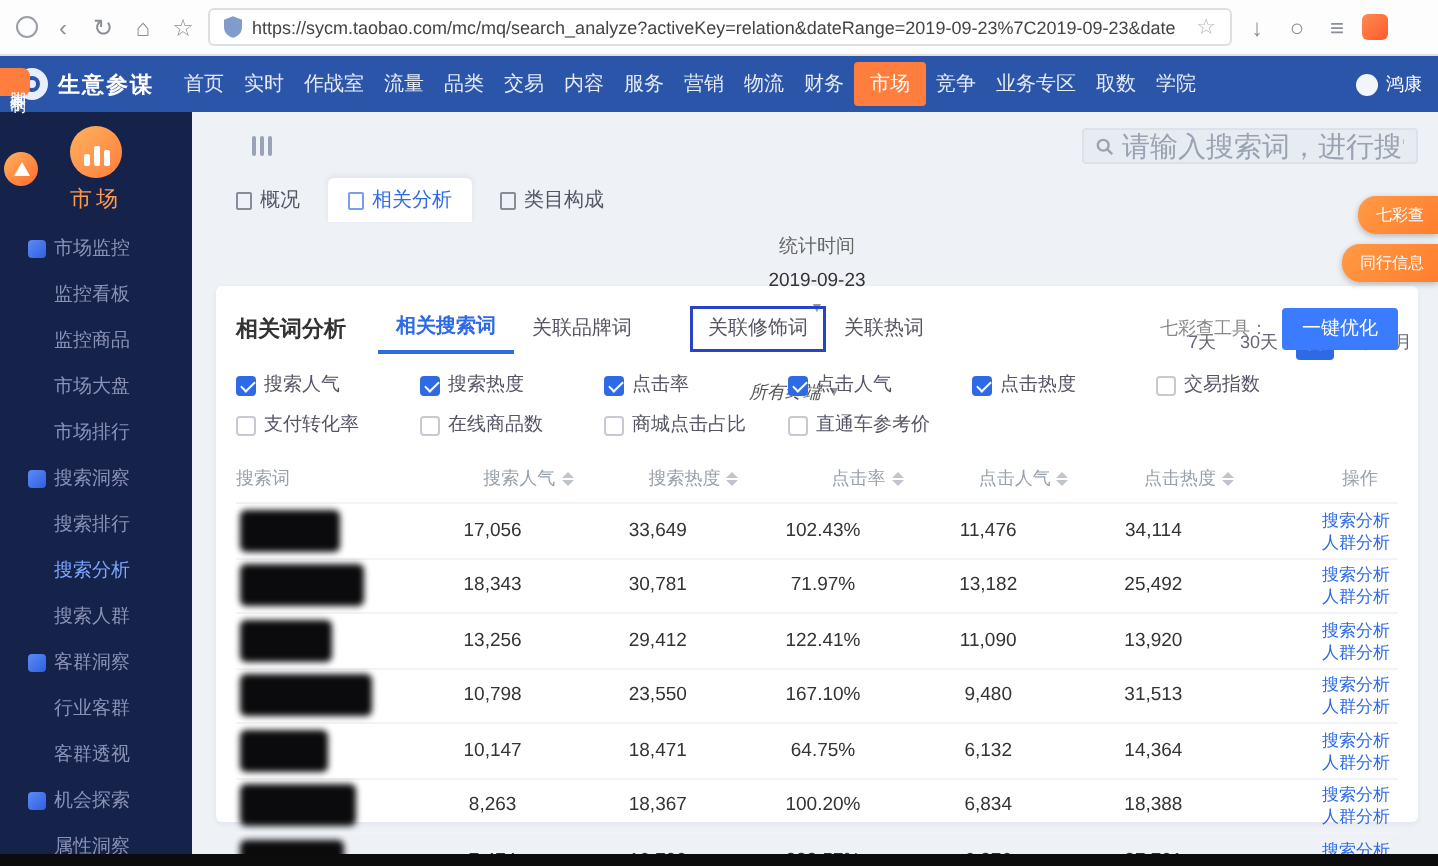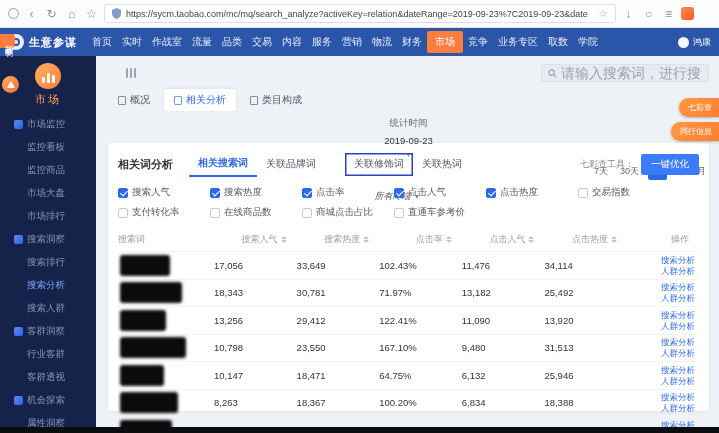--- a/index.html
+++ b/index.html
@@ -84,21 +84,21 @@
   .grid{display:grid;grid-template-columns:96px 1fr 1fr 1fr 1fr 1fr 72px;align-items:center;}
   .thead{margin-top:8px;height:24px;}
   .th{display:flex;align-items:center;font-size:9px;color:#98a0ac;cursor:pointer;}
   .th.num{justify-content:flex-end;padding-right:10px;}
   .sort{display:none;flex-direction:column;margin-left:3px;gap:1px;}
   .sort.show{display:inline-flex;}
   .sort b{display:block;width:0;height:0;border-left:3px solid transparent;border-right:3px solid transparent;}
   .sort .u{border-bottom:3.5px solid #c0c4cc;}
   .sort .d{border-top:3.5px solid #c0c4cc;}
   .tr{height:27.5px;border-top:1px solid #f1f3f7;font-size:9.5px;color:#333;}
-  .td.num{text-align:left;padding-right:18px;}
+  .td.num{text-align:center;padding-right:18px;}
   .td.term{padding-left:2px;}
   .blob{display:block;height:21px;background:#0b0b0d;border-radius:3px;filter:blur(1.6px);width:56px;}
   .tbody > div:nth-of-type(1) .blob{width:50px;}
   .tbody > div:nth-of-type(2) .blob{width:62px;}
   .tbody > div:nth-of-type(3) .blob{width:46px;}
   .tbody > div:nth-of-type(4) .blob{width:66px;}
   .tbody > div:nth-of-type(5) .blob{width:44px;}
   .tbody > div:nth-of-type(6) .blob{width:58px;}
   .tbody > div:nth-of-type(7) .blob{width:52px;}
   .td.op{display:flex;flex-direction:column;align-items:flex-end;gap:1px;padding-right:4px;}
@@ -512,21 +512,21 @@
             </div>
 
             <div class="tr grid">
               <div class="td term">
                 <span class="blob"></span>
               </div>
               <div class="td num">10,147</div>
               <div class="td num">18,471</div>
               <div class="td num">64.75%</div>
               <div class="td num">6,132</div>
-              <div class="td num">25,946</div>
+              <div class="td num">14,364</div>
               <div class="td op">
                 <span class="op-link">搜索分析</span>
                 <span class="op-link">人群分析</span>
               </div>
             </div>
 
             <div class="tr grid">
               <div class="td term">
                 <span class="blob"></span>
               </div>

